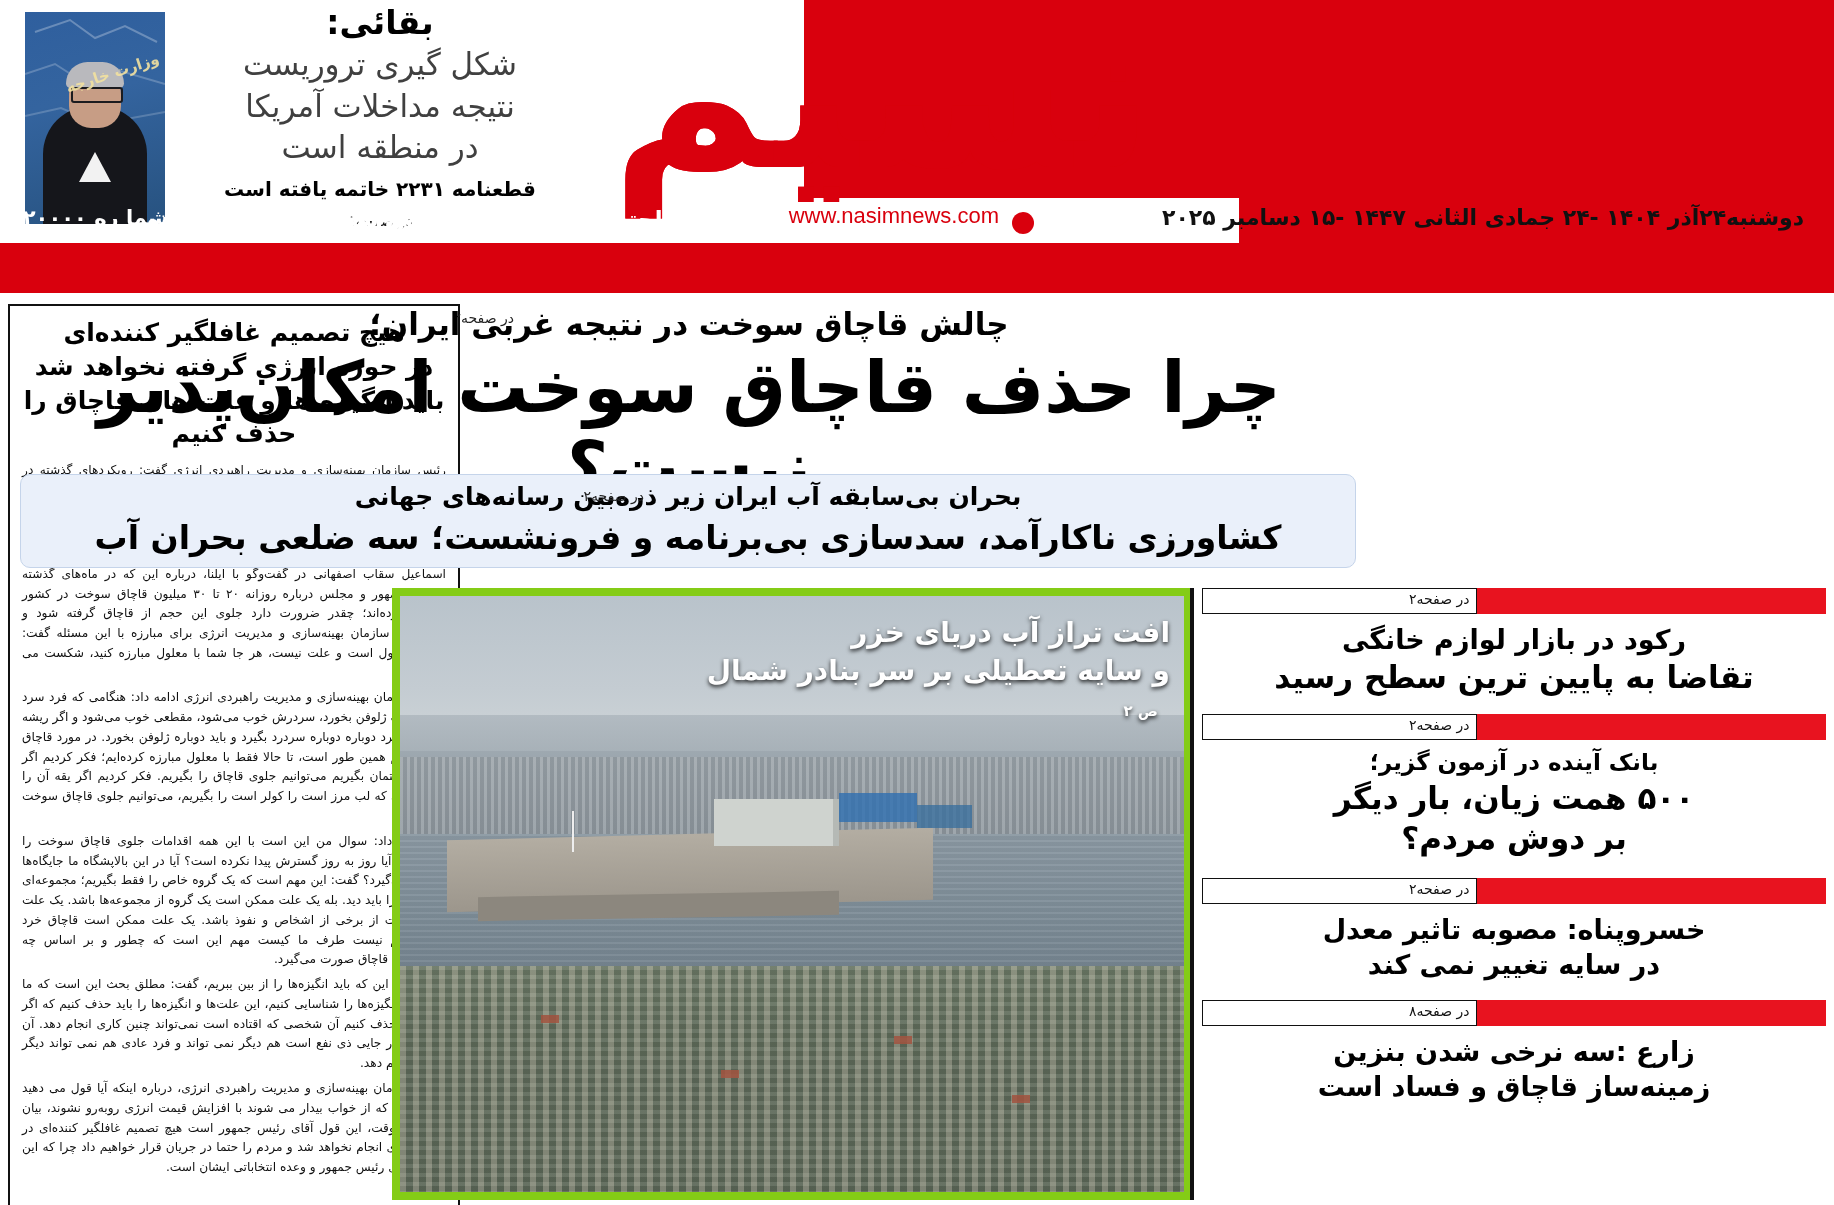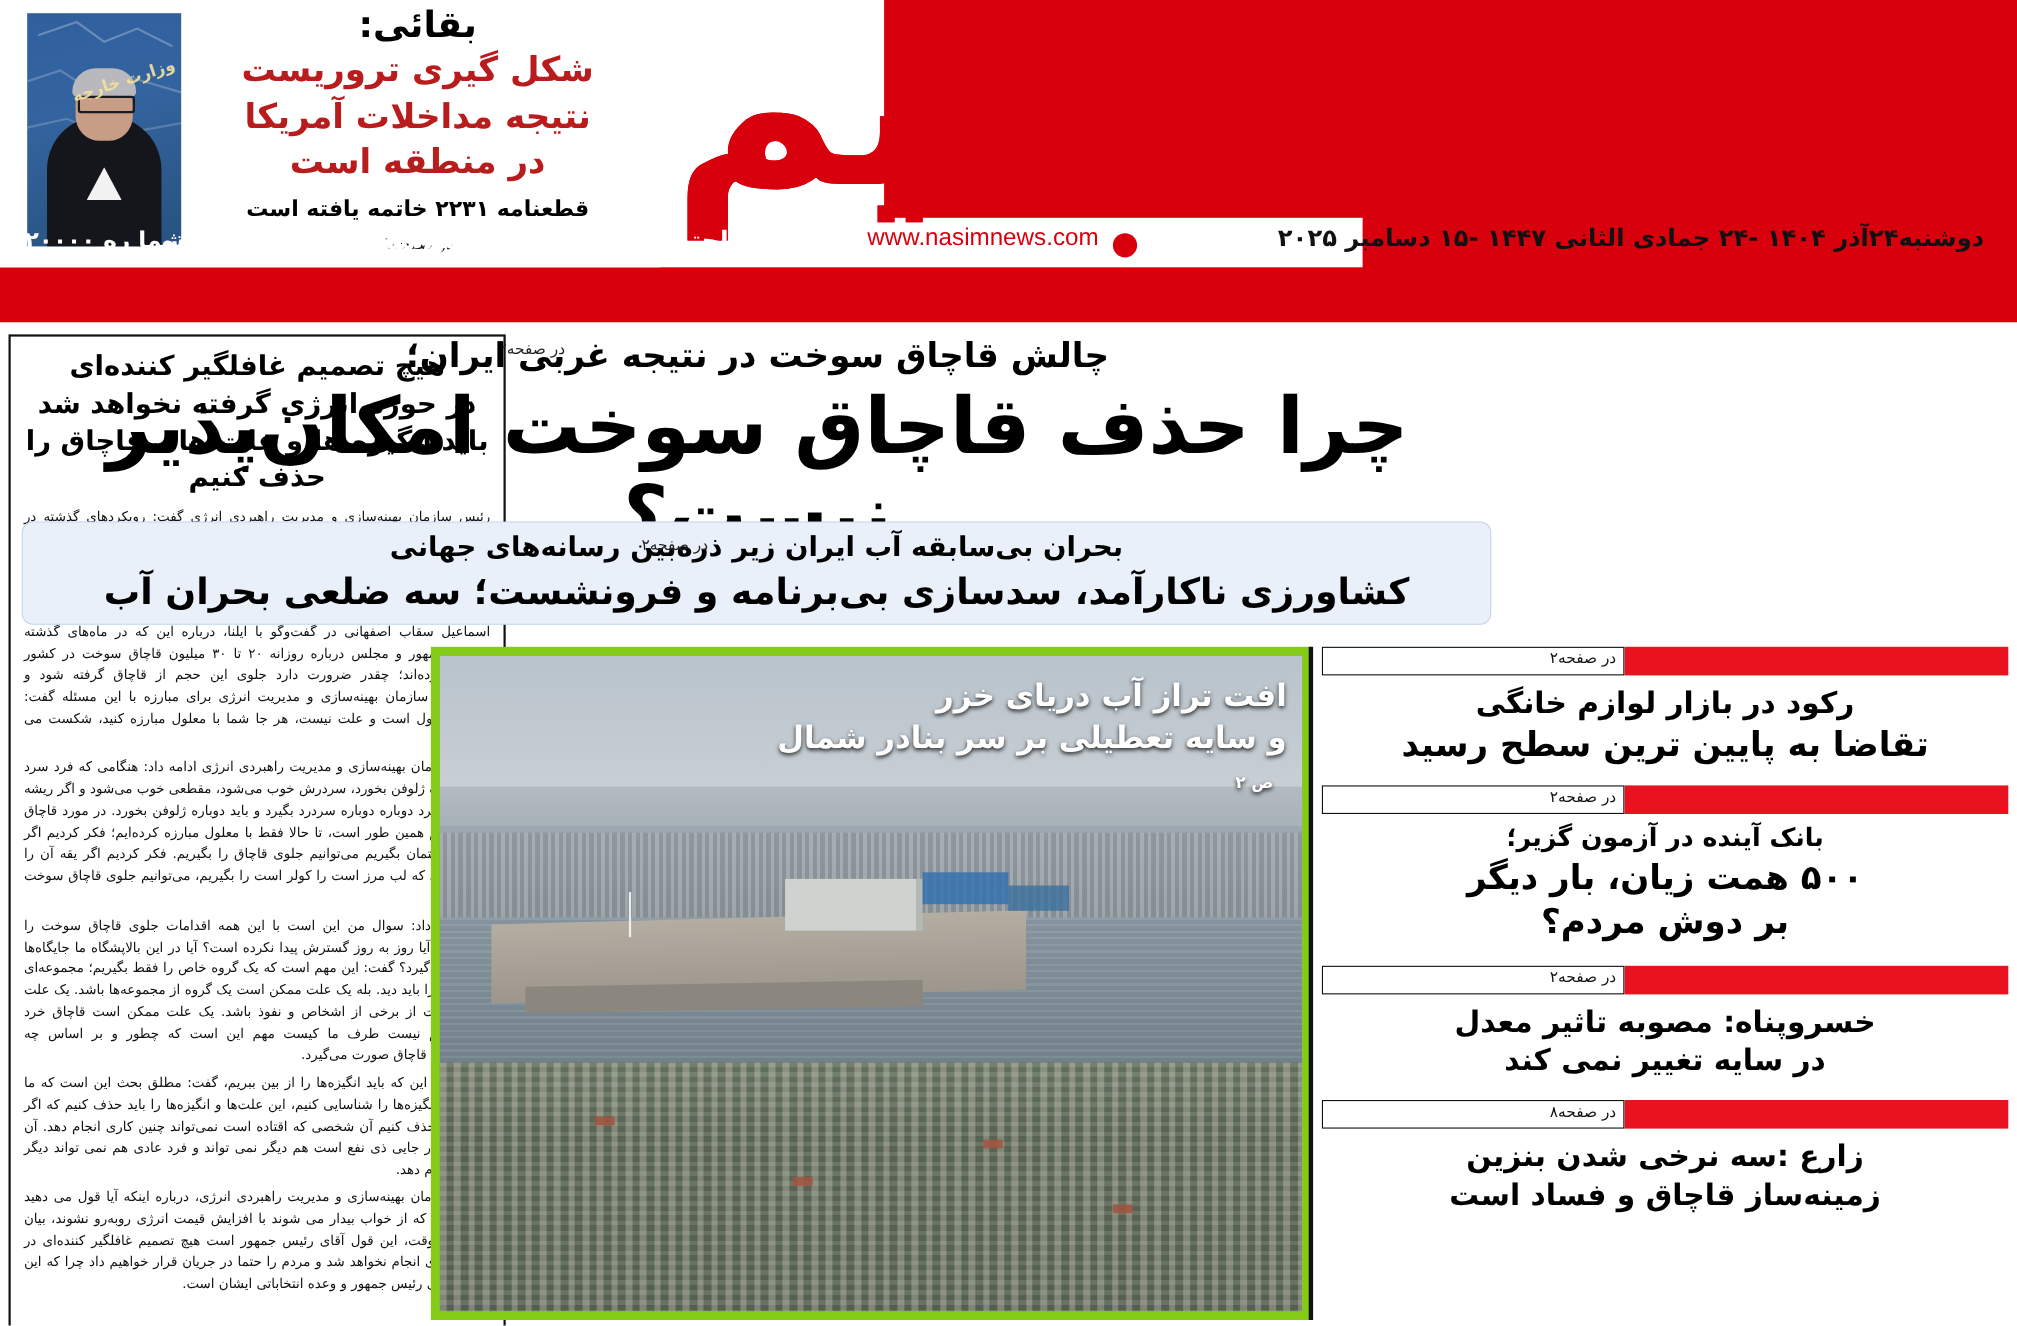--- a/index.html
+++ b/index.html
@@ -106,21 +106,21 @@
   }
   .tp-tag{
     position:absolute;right:4px;top:52px;
     font-size:15px;color:#f3e2a0;font-weight:bold;
     transform:rotate(-18deg);opacity:.9;
   }
   .teaser-text{
     position:absolute;right:10px;top:4px;width:420px;text-align:center;
   }
   .teaser-name{font-size:33px;font-weight:bold;color:#000;line-height:1.18;}
-  .teaser-h{font-size:31px;font-weight:bold;color:#b91c1c;line-height:1.28;margin-top:2px;}
+  .teaser-h{font-size:31px;font-weight:normal;color:#404040;line-height:1.28;margin-top:2px;}
   .teaser-sub{font-size:20px;font-weight:bold;color:#000;margin-top:8px;line-height:1.3;}
   .teaser-page{font-size:15px;color:#222;margin-top:10px;}
 
   
   .main{position:absolute;left:0;top:296px;width:1834px;height:909px;}
 
   
   .lcol{
     position:absolute;left:8px;top:8px;width:452px;height:1037px;
     border:2px solid #111;background:#fff;box-sizing:border-box;

